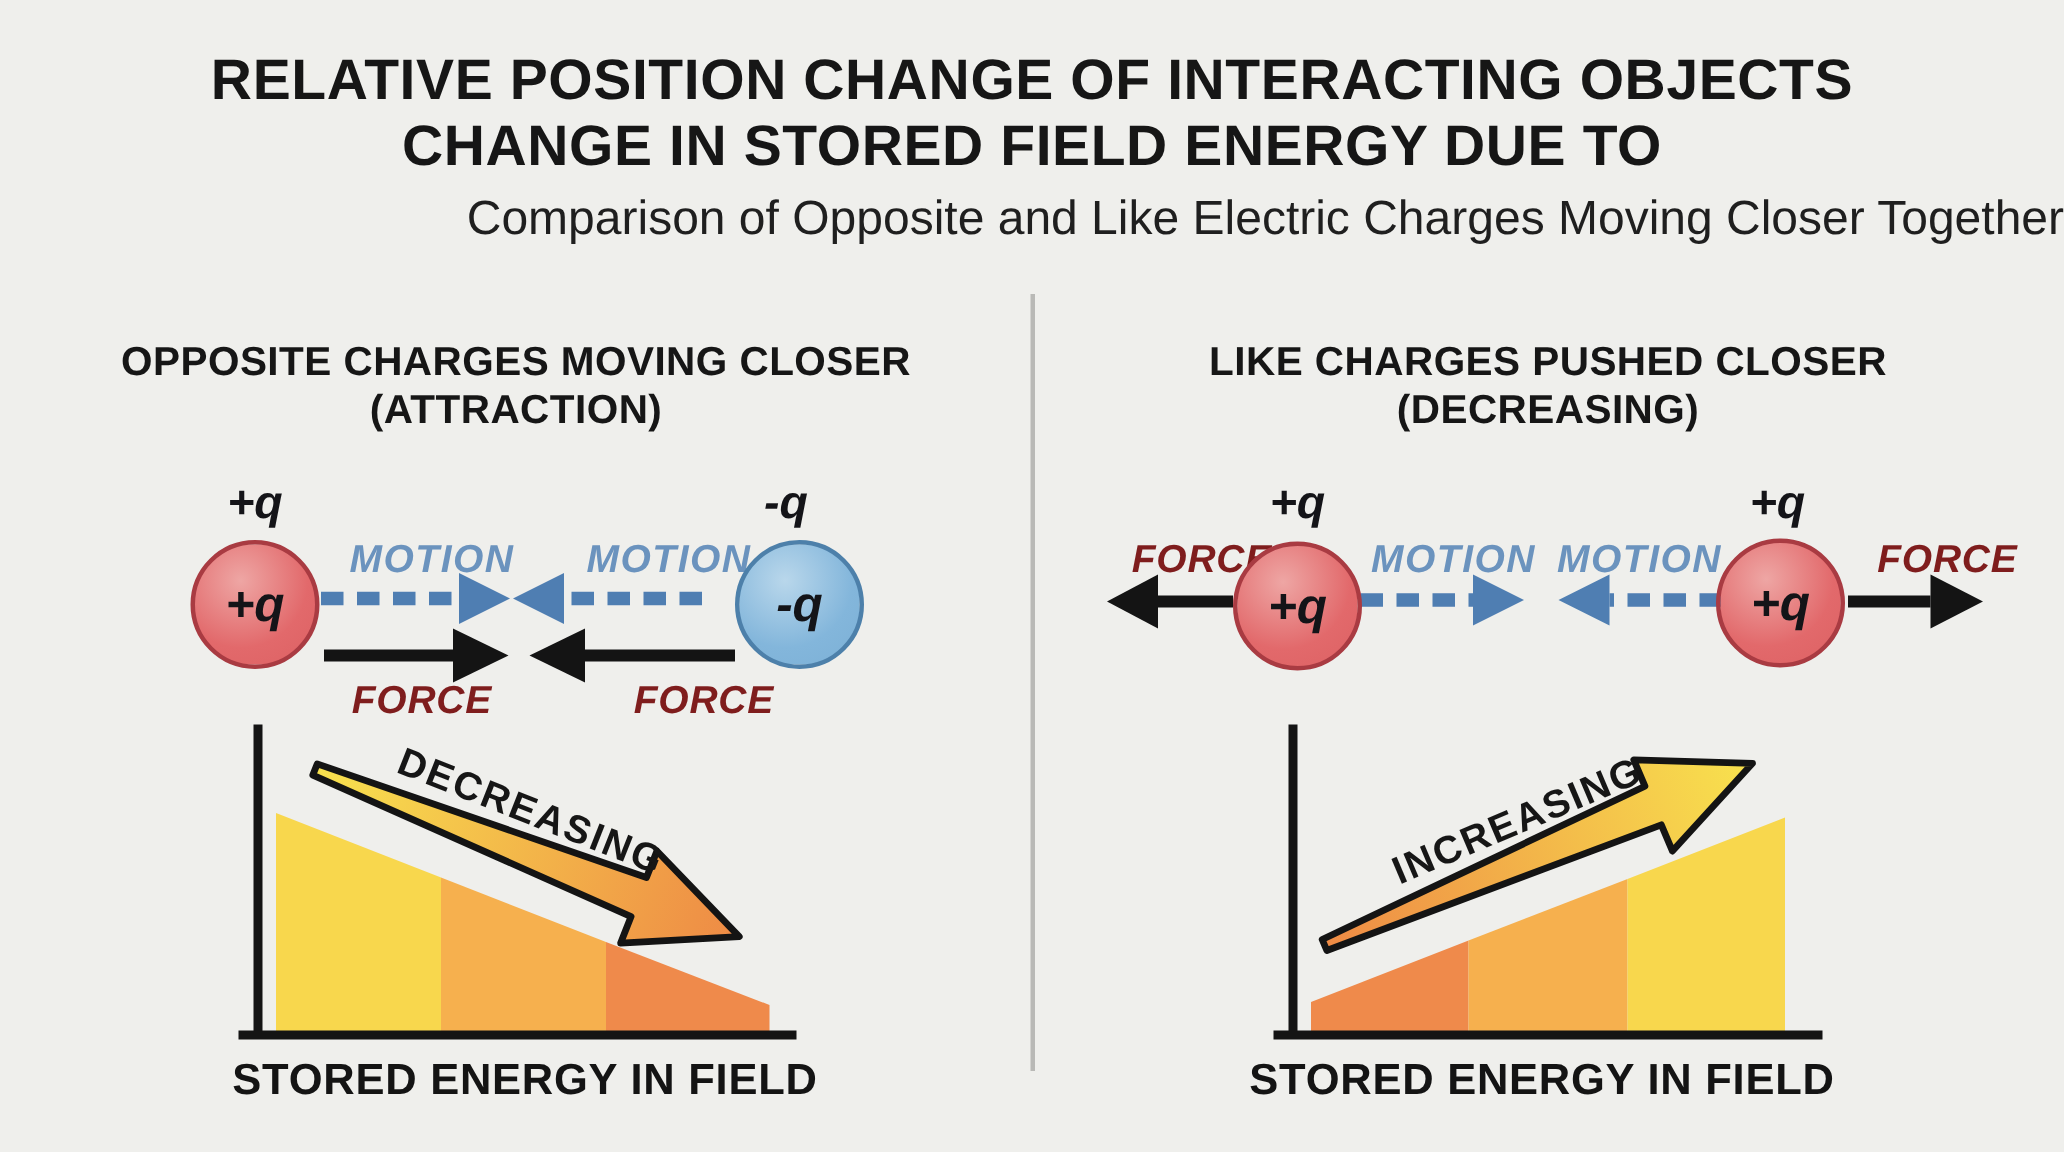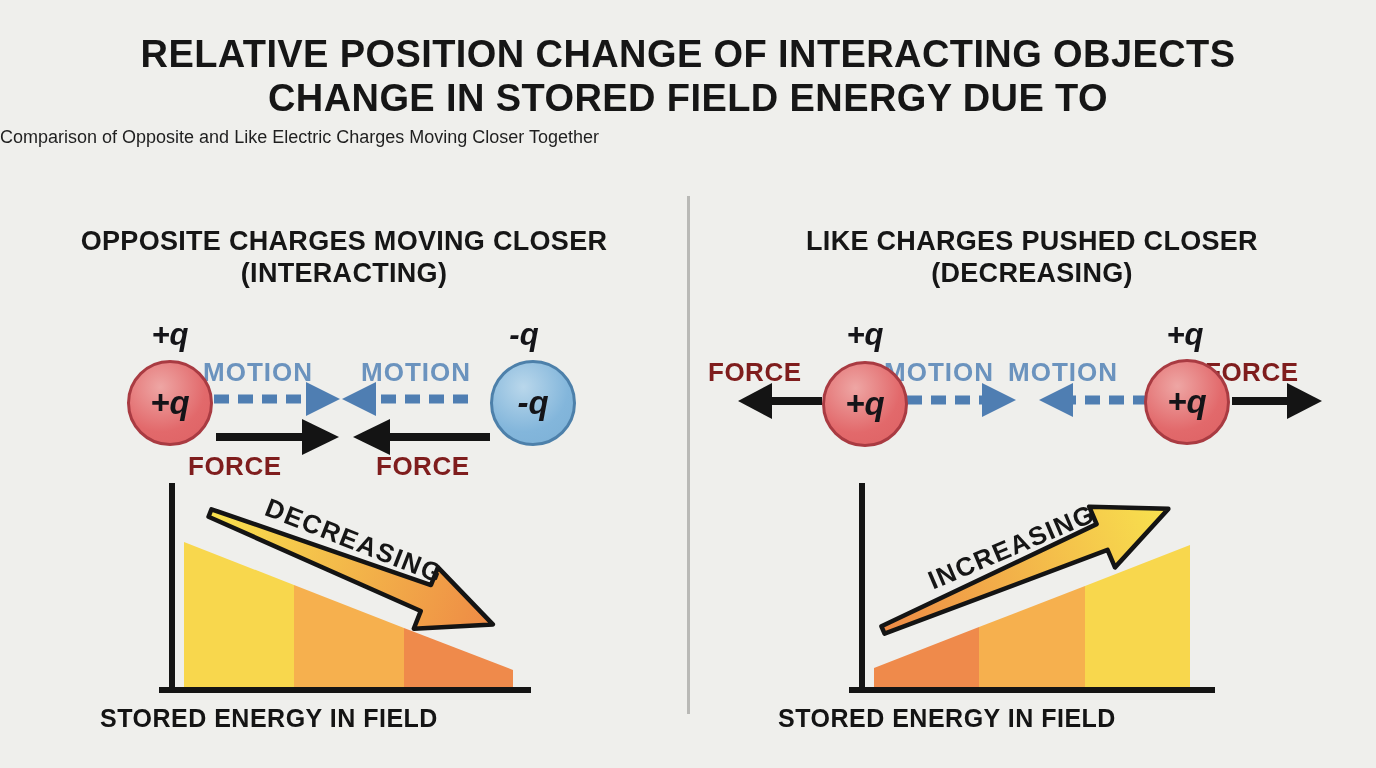--- a/index.html
+++ b/index.html
@@ -1,46 +1,46 @@
 <!DOCTYPE html>
 <html><head>
 <meta charset="utf-8">
 <style>
   html,body{margin:0;padding:0;background:#efefec;}
   .canvas{position:relative;width:1376px;height:768px;background:#efefec;
           font-family:"Liberation Sans",sans-serif;color:#161616;overflow:hidden;}
 
   .title-block{position:absolute;top:32px;left:0;width:100%;text-align:center;
                font-weight:bold;font-size:38px;line-height:44px;letter-spacing:.4px;}
-  .subtitle{position:absolute;top:127px;left:0;width:100%;text-align:left;
-            font-size:18px;font-weight:normal;color:#1f1f1f;}
+  .subtitle{position:absolute;top:127px;left:0;width:100%;text-align:right;
+            font-size:32px;font-weight:normal;color:#1f1f1f;}
 
   .divider{position:absolute;left:687px;top:196px;width:3px;height:518px;background:#b9b9b6;}
 
   .panel{position:absolute;top:18px;width:688px;height:768px;}
   .panel.left{left:0;} .panel.right{left:688px;}
   .panel h2{position:absolute;top:207px;left:0;width:100%;margin:0;text-align:center;
             font-size:27px;line-height:32px;font-weight:bold;letter-spacing:.3px;}
 
   .charge-label{position:absolute;width:80px;text-align:center;font-style:italic;
                 font-size:31px;font-weight:600;color:#141418;}
   .charge{position:absolute;width:86px;height:86px;border-radius:50%;display:flex;
           align-items:center;justify-content:center;font-style:italic;font-size:33px;
           font-weight:600;color:#141418;box-sizing:border-box;}
   .charge.positive{background:radial-gradient(circle at 38% 30%,#eea6a4 0%,#e2696b 60%,#dd6163 100%);
                    border:3.5px solid #a93b42;}
   .charge.negative{background:radial-gradient(circle at 38% 30%,#b9d7eb 0%,#83b6db 60%,#7cb0d6 100%);
                    border:3.5px solid #4d80aa;}
 
-  .dir-label{position:absolute;width:140px;text-align:left;font-size:26px;
-             font-weight:bold;letter-spacing:1px;}
+  .dir-label{position:absolute;width:140px;text-align:right;font-size:26px;
+             font-weight:bold;letter-spacing:1px;font-style:italic;}
   .dir-label.motion{color:#6b93be;}
   .dir-label.force{color:#7f1d1d;letter-spacing:.5px;}
 
-  .axis-label{position:absolute;width:500px;font-size:25px;
+  .axis-label{position:absolute;width:500px;text-align:center;font-size:29px;
               font-weight:bold;letter-spacing:.5px;color:#141414;}
 
   svg.panel-art{position:absolute;left:0;top:0;}
   .motion-line{stroke-width:9;stroke-dasharray:15 9;fill:none;}
   .force-line{stroke-width:8;fill:none;}
   .axis-line{stroke-width:6;fill:none;stroke-linecap:square;}
   .trend-arrow{stroke:#141414;stroke-width:4.5;stroke-linejoin:round;}
   .trend-text{font-size:26px;font-weight:bold;letter-spacing:1.5px;fill:#161616;
               text-anchor:middle;font-family:"Liberation Sans",sans-serif;}
 </style>
@@ -53,21 +53,21 @@
     <div>RELATIVE POSITION CHANGE OF INTERACTING OBJECTS</div>
     <div>CHANGE IN STORED FIELD ENERGY DUE TO</div>
   </div>
   <div class="subtitle">Comparison of Opposite and Like Electric Charges Moving Closer Together</div>
 
   <div class="divider"></div>
 
   <section class="panel left">
     <h2>
       <span>OPPOSITE CHARGES MOVING CLOSER</span><br>
-      <span>(INTERACTING)</span>
+      <span>(ATTRACTION)</span>
     </h2>
 
     <svg class="panel-art" width="688" height="768" viewBox="0 0 688 768">
       <defs>
         <linearGradient id="gradDec" x1="0" y1="0" x2="1" y2="0">
           <stop offset="0" stop-color="#f8e24e"></stop>
           <stop offset="1" stop-color="#ee8a45"></stop>
         </linearGradient>
       </defs>
 

